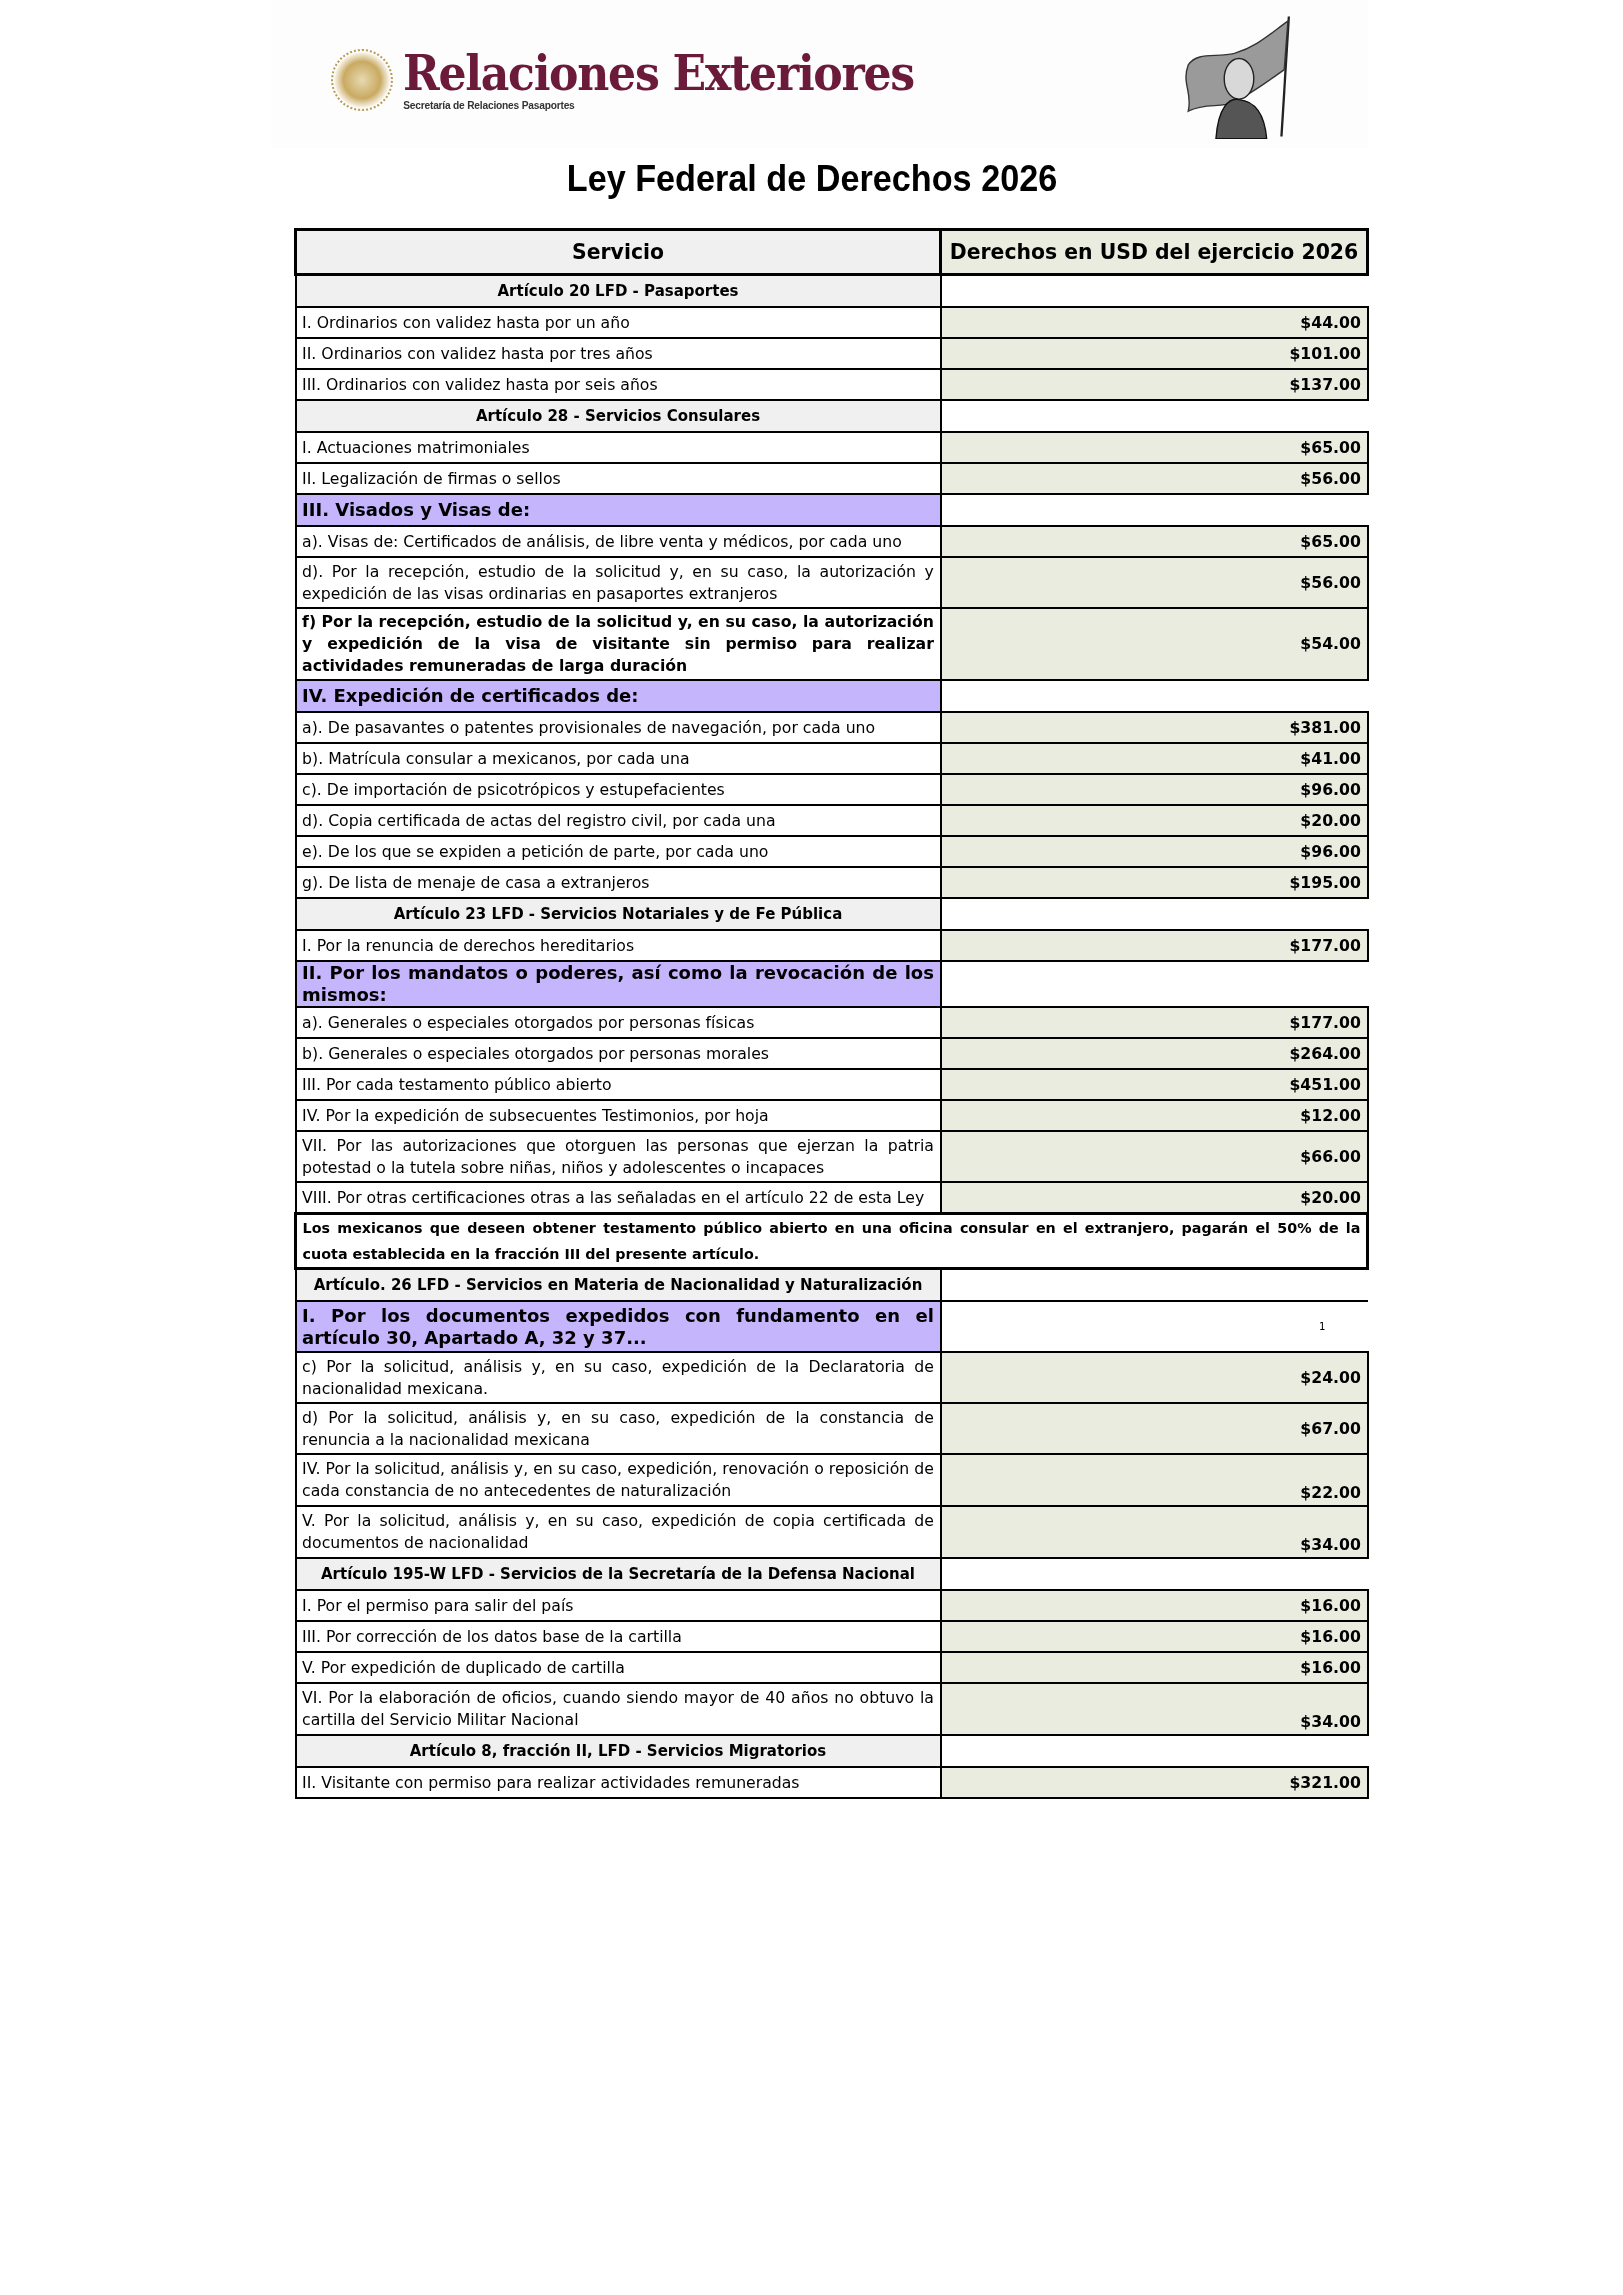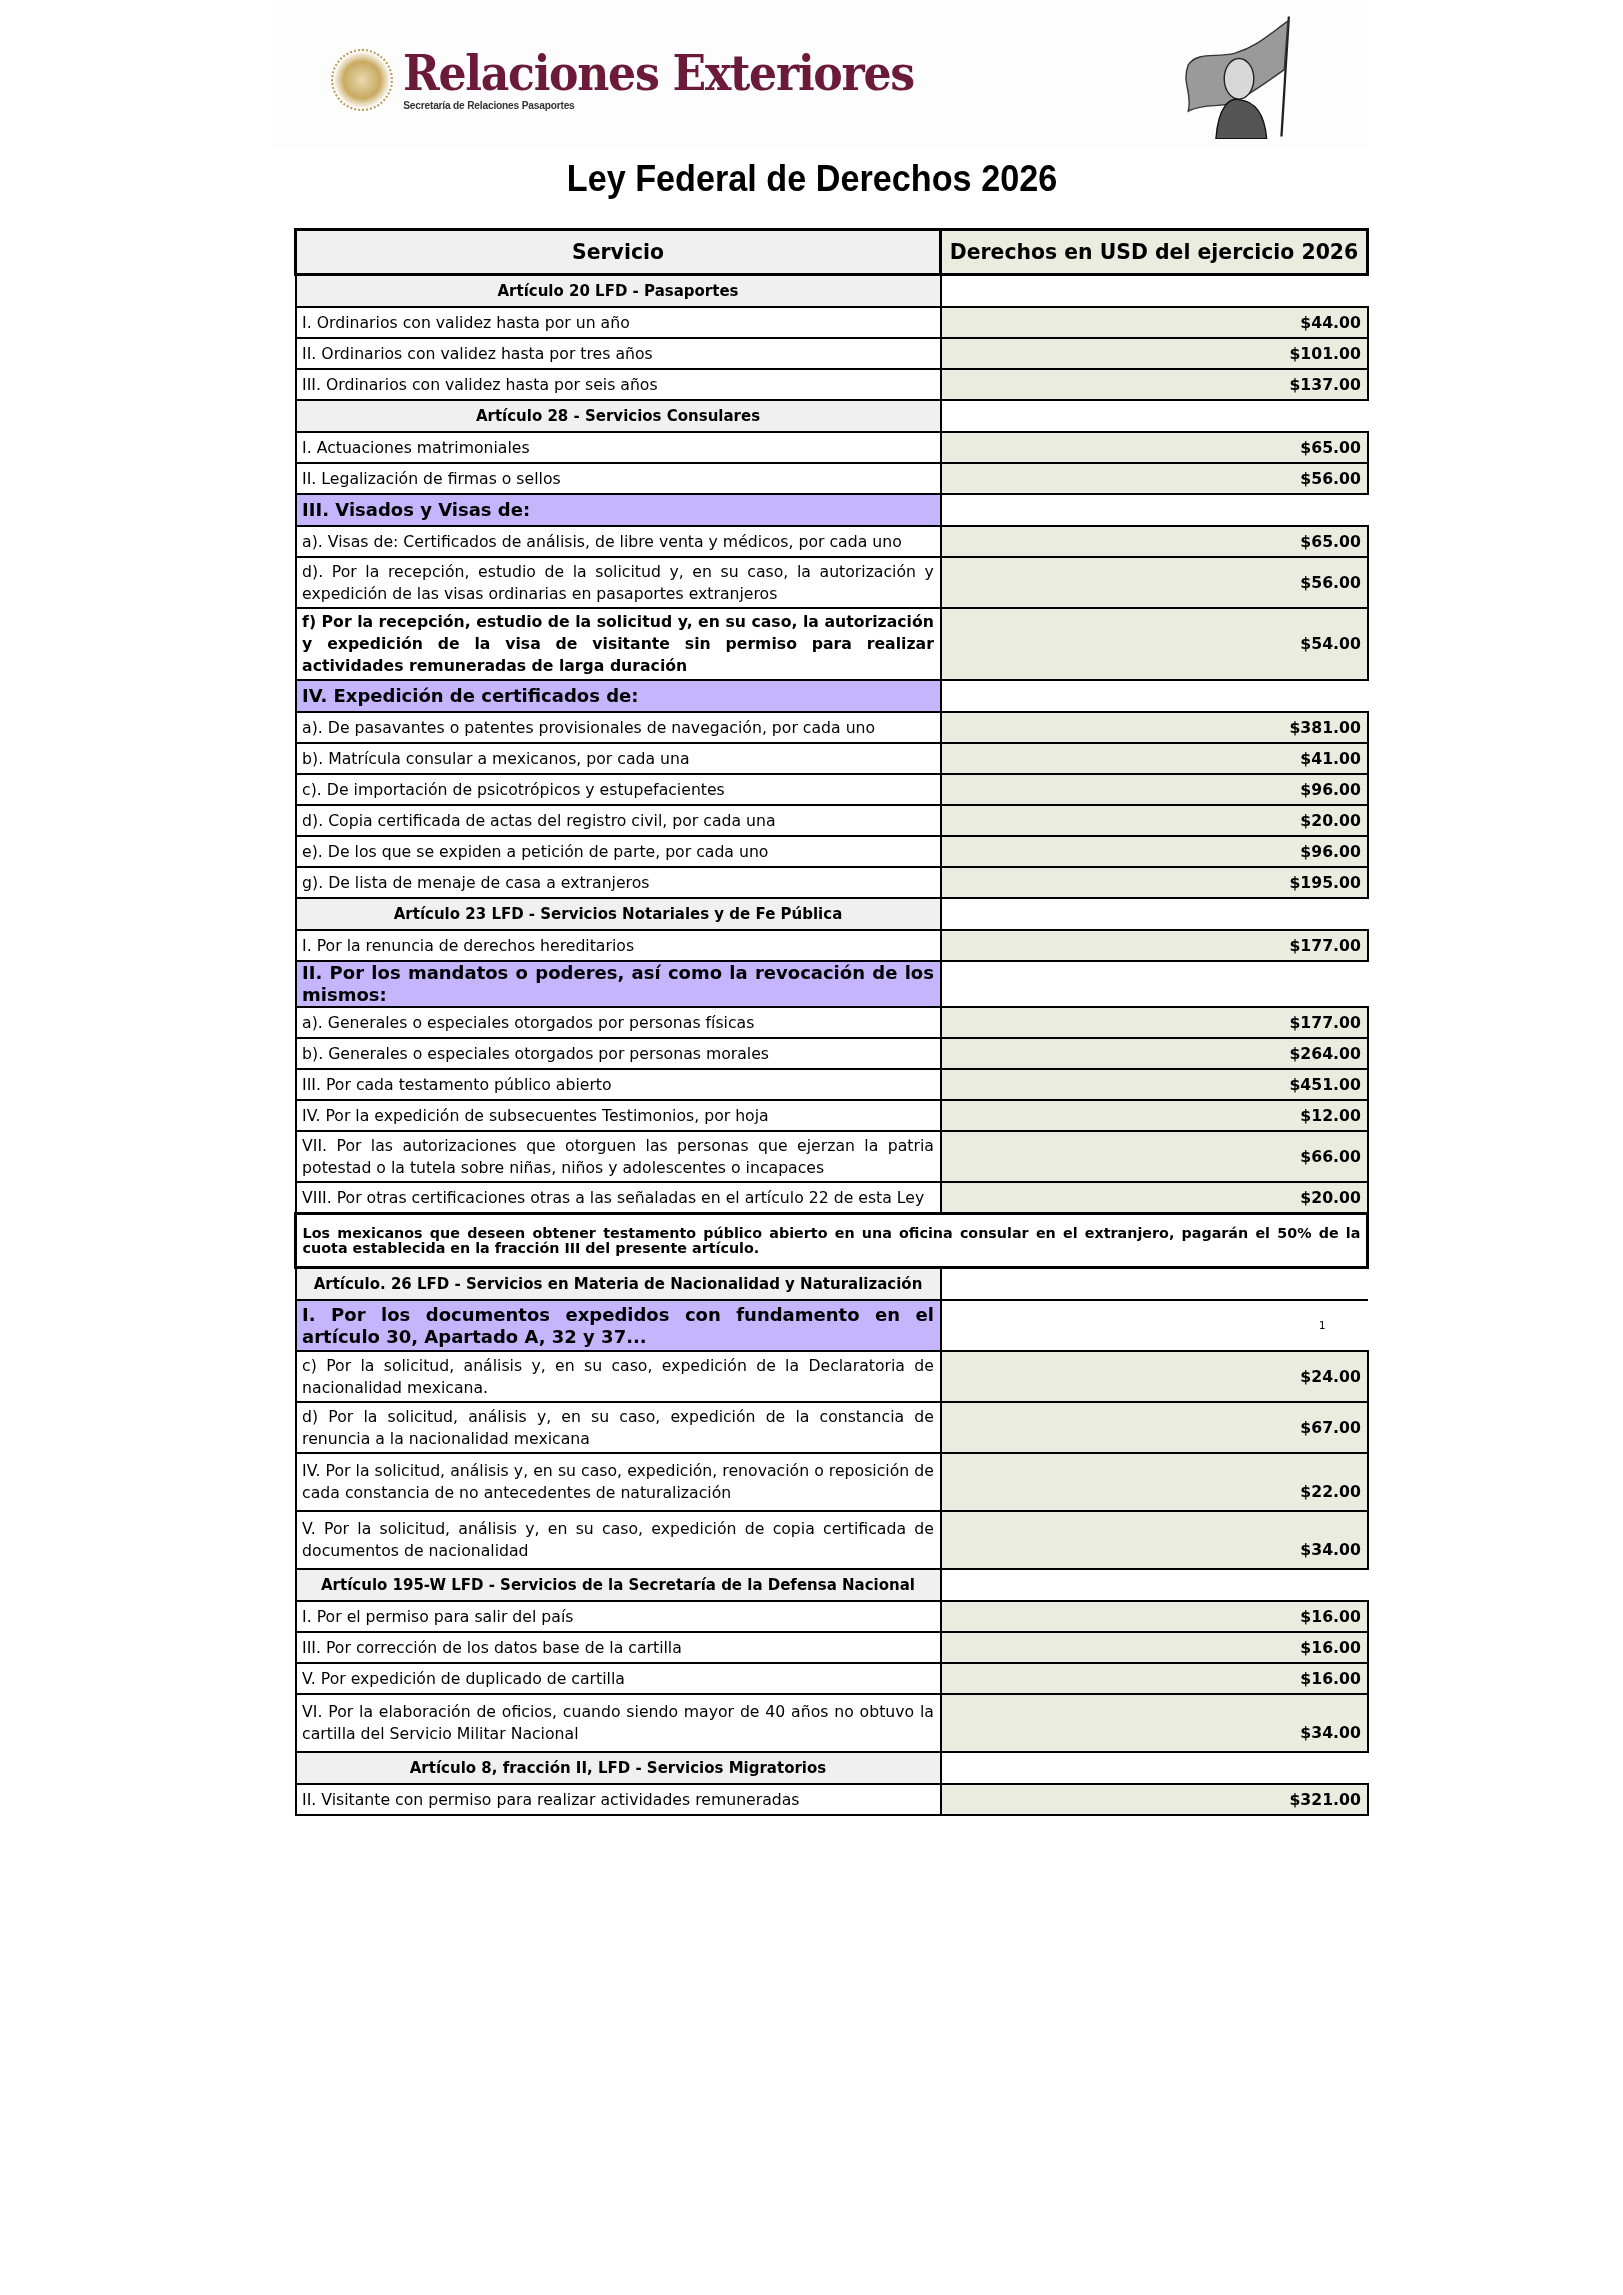--- a/index.html
+++ b/index.html
@@ -17,22 +17,22 @@
   th { height:42px; font-size:20.4px; font-weight:bold; border-width:3.7px; }
   th.h1 { background:#f0f0f0; } th.h2 { background:#e9ecdf; }
   tr.sec td.l { background:#f0f0f0; text-align:center; font-weight:bold; font-size:15px; height:30px; }
   tr.sub td.l { background:#c4b5fd; font-weight:bold; font-size:18px; height:30px; }
   tr.sec td.r, tr.sub td.r { background:#fff; border-top:none; border-right:none; }
   td.l { background:#fff; text-align:justify; }
   td.r { background:#e9ecdf; text-align:right; font-weight:bold; font-size:15.7px; }
   tr.item td { height:29px; }
   tr.item2 td { height:49px; }
   tr.item3 td { height:70px;font-weight:bold; }
-  td.rb { vertical-align:bottom; padding-bottom:7px; }
-  tr.note td { font-weight:bold; font-size:14.3px; line-height:15px; height:51px; text-align:justify; background:#fff; border-width:3.7px; }
+  td.rb { vertical-align:bottom; padding-bottom:1px; }
+  tr.note td { font-weight:bold; font-size:14.3px; line-height:26px; height:51px; text-align:justify; background:#fff; border-width:3.7px; }
   td.sm { text-align:right; font-weight:normal; font-size:10.2px; vertical-align:middle; padding-right:42px; }
 </style>
 </head>
 <body>
 
 <div class="header-band"></div>
 <div class="logo">
   <div class="seal"></div>
   <div class="logo-text">
     <div class="main">Relaciones Exteriores</div>

